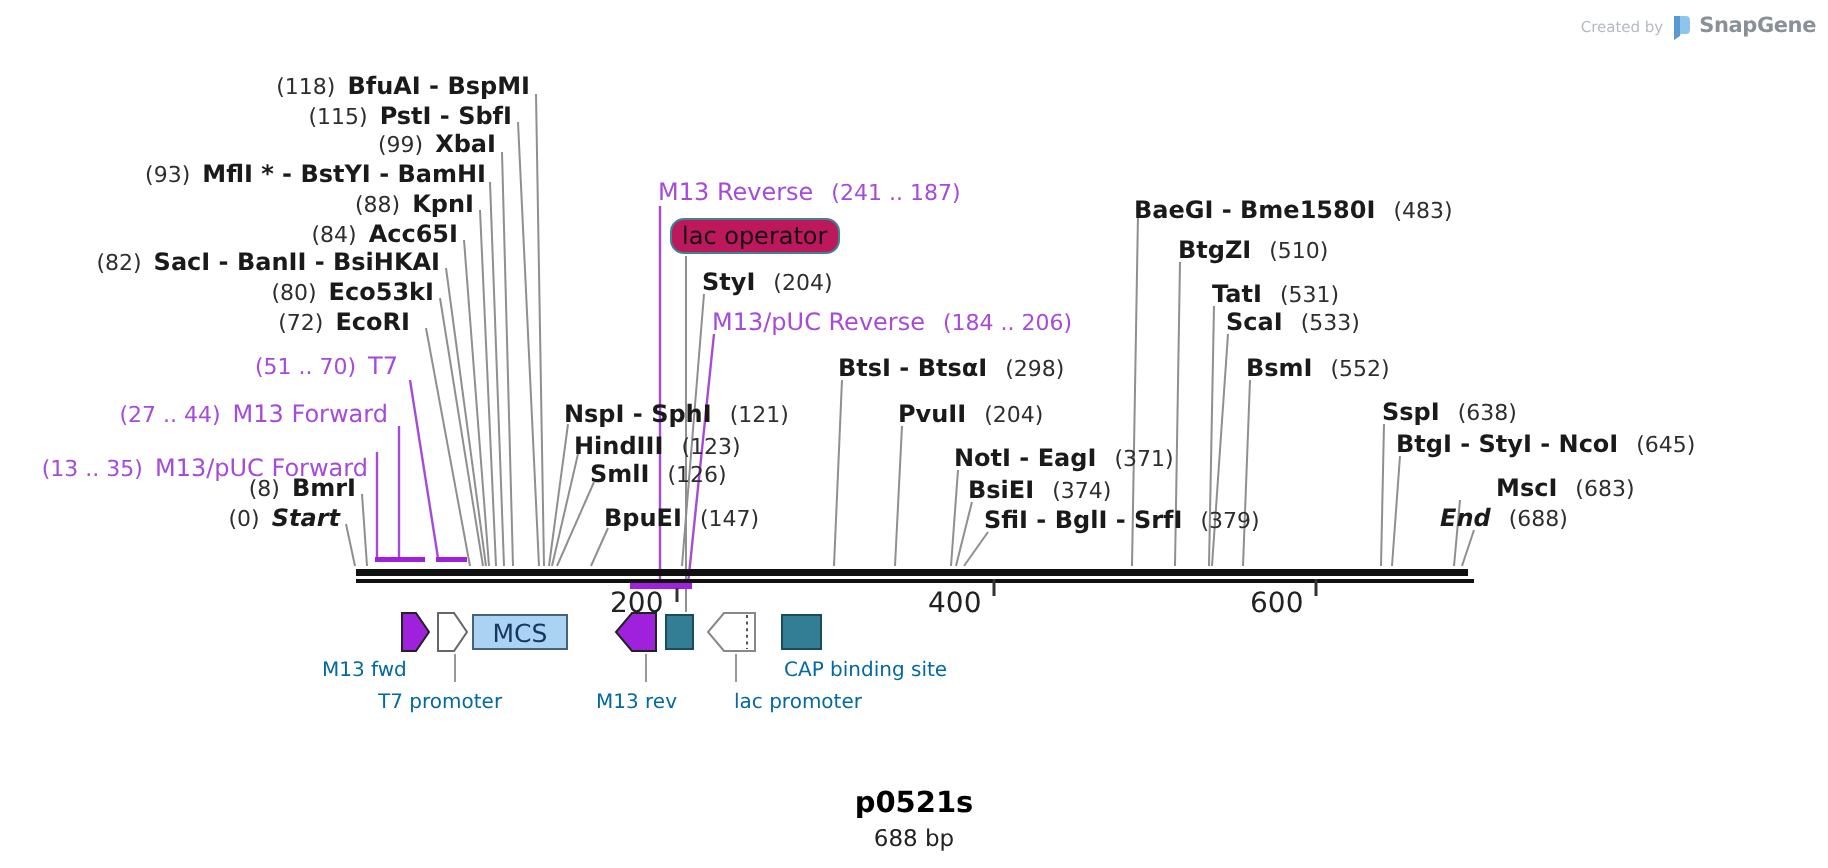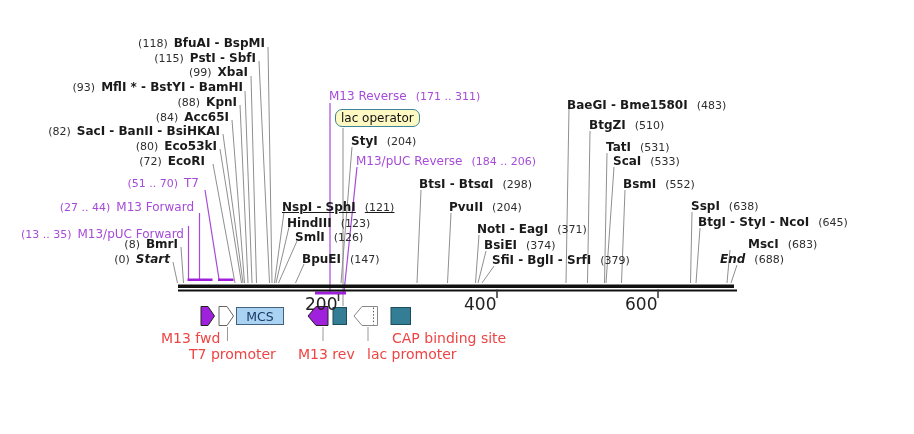--- a/index.html
+++ b/index.html
@@ -6,24 +6,24 @@
   #canvas{position:relative;width:914px;height:434px;background:#fff;overflow:hidden;
           font-family:"DejaVu Sans",sans-serif;}
   #map-svg{position:absolute;left:0;top:0;}
   .sl{position:absolute;white-space:nowrap;font-size:12px;color:#1a1a1a;line-height:14px;}
   .sl .nm{font-weight:bold;color:#1a1a1a;}
   .sl .num{font-weight:normal;font-size:11px;color:#2e2e2e;}
   .sl.la .num{margin-left:9px;}
   .sl.ra .num{margin-right:6px;}
   .sl.purple .nm,.sl.purple .num{color:#a64bd9;font-weight:normal;text-align:center;}
   .sl.it .nm{font-style:italic;}
-  .tick-label{position:absolute;width:32px;font-size:17px;color:#222;white-space:nowrap;}
-  .cap{position:absolute;white-space:nowrap;font-size:14px;color:#ef4444;}
+  .tick-label{position:absolute;width:32px;font-size:14px;color:#222;white-space:nowrap;}
+  .cap{position:absolute;white-space:nowrap;font-size:10px;color:#0369a1;}
   #lac-operator-tag{position:absolute;left:335px;top:109px;padding:0 5px;height:16px;line-height:16px;
-    background:#fef9c3;border:1.3px solid #3d8496;border-radius:7px;font-size:12px;color:#111;}
+    background:#be185d;border:1.3px solid #3d8496;border-radius:7px;font-size:12px;color:#111;}
   #mcs-label{position:absolute;left:236px;top:309px;width:48px;text-align:center;
     font-size:12.5px;color:#16355f;}
   #watermark{position:absolute;right:6px;top:5px;height:16px;display:flex;align-items:center;gap:4px;}
   #created-by{font-size:7.5px;color:#b5bac1;}
   #brand{font-size:10.5px;font-weight:600;color:#8a9097;letter-spacing:-0.2px;}
   #title-block{position:absolute;left:0;top:394px;width:914px;text-align:center;}
   #plasmid-title{font-size:14.5px;font-weight:bold;color:#000;}
   #plasmid-length{font-size:11.5px;color:#222;margin-top:2px;}
 </style>
 </head>
@@ -103,44 +103,52 @@
       <polygon points="219,306.5 227,306.5 233.5,316 227,325.5 219,325.5" fill="#ffffff" stroke="#666" stroke-width="1"></polygon>
       <rect x="236.5" y="307.5" width="47" height="17" fill="#a9d2f3" stroke="#44627b" stroke-width="1"></rect>
       <polygon points="328,306.5 328,325.5 316,325.5 308,316 316,306.5" fill="#a021db" stroke="#222" stroke-width="1"></polygon>
       <rect x="333" y="307.5" width="13.5" height="17" fill="#337e95" stroke="#1c4c5b" stroke-width="1"></rect>
       <polygon points="377.5,306.5 362,306.5 354,316 362,325.5 377.5,325.5" fill="#ffffff" stroke="#888" stroke-width="1"></polygon>
       <line x1="373.5" y1="307.5" x2="373.5" y2="324.5" stroke="#555" stroke-width="1" stroke-dasharray="1.5,1.8"></line>
       <rect x="391" y="307.5" width="19.5" height="17" fill="#337e95" stroke="#1c4c5b" stroke-width="1"></rect>
     </g>
   </svg>
 
+  <div id="watermark">
+    <span id="created-by">Created by</span>
+    <svg width="10" height="13" viewBox="0 0 10 13">
+      <path d="M1,1 L7,1 Q9,1 9,3.5 L9,8 Q9,10 7,10 L4.5,10 L1,13 Z" fill="#8ec5ec"></path>
+      <path d="M1,1 L4,1 L4,11 L1,13 Z" fill="#5a9ad0"></path>
+    </svg>
+    <span id="brand">SnapGene</span>
+  </div>
 
   <div id="lac-operator-tag">lac operator</div>
 
   <div id="mcs-label">MCS</div>
 
   <div id="labels">
       <div class="sl ra" style="top: 36px; right: 649px;"><span class="num">(118)</span><span class="nm">BfuAI - BspMI</span></div>
       <div class="sl ra" style="top: 51px; right: 658px;"><span class="num">(115)</span><span class="nm">PstI - SbfI</span></div>
       <div class="sl ra" style="top: 65px; right: 666px;"><span class="num">(99)</span><span class="nm">XbaI</span></div>
       <div class="sl ra" style="top: 80px; right: 671px;"><span class="num">(93)</span><span class="nm">MflI * - BstYI - BamHI</span></div>
       <div class="sl ra" style="top: 95px; right: 677px;"><span class="num">(88)</span><span class="nm">KpnI</span></div>
       <div class="sl ra" style="top: 110px; right: 685px;"><span class="num">(84)</span><span class="nm">Acc65I</span></div>
       <div class="sl ra" style="top: 124px; right: 694px;"><span class="num">(82)</span><span class="nm">SacI - BanII - BsiHKAI</span></div>
       <div class="sl ra" style="top: 139px; right: 697px;"><span class="num">(80)</span><span class="nm">Eco53kI</span></div>
       <div class="sl ra" style="top: 154px; right: 709px;"><span class="num">(72)</span><span class="nm">EcoRI</span></div>
       <div class="sl ra purple" style="top: 176px; right: 715px;"><span class="num">(51 .. 70)</span><span class="nm">T7</span></div>
       <div class="sl ra purple" style="top: 200px; right: 720px;"><span class="num">(27 .. 44)</span><span class="nm">M13 Forward</span></div>
       <div class="sl ra purple" style="top: 227px; right: 730px;"><span class="num">(13 .. 35)</span><span class="nm">M13/pUC Forward</span></div>
       <div class="sl ra" style="top: 237px; right: 736px;"><span class="num">(8)</span><span class="nm">BmrI</span></div>
       <div class="sl ra it" style="top: 252px; right: 744px;"><span class="num">(0)</span><span class="nm">Start</span></div>
-      <div class="sl la purple" style="top: 89px; left: 329px;"><span class="nm">M13 Reverse</span><span class="num">(171 .. 311)</span></div>
+      <div class="sl la purple" style="top: 89px; left: 329px;"><span class="nm">M13 Reverse</span><span class="num">(241 .. 187)</span></div>
       <div class="sl la" style="top: 134px; left: 351px;"><span class="nm">StyI</span><span class="num">(204)</span></div>
       <div class="sl la purple" style="top: 154px; left: 356px;"><span class="nm">M13/pUC Reverse</span><span class="num">(184 .. 206)</span></div>
-      <div class="sl la" style="top: 200px; left: 282px; text-decoration: underline;"><span class="nm">NspI - SphI</span><span class="num">(121)</span></div>
+      <div class="sl la" style="top: 200px; left: 282px;"><span class="nm">NspI - SphI</span><span class="num">(121)</span></div>
       <div class="sl la" style="top: 216px; left: 287px;"><span class="nm">HindIII</span><span class="num">(123)</span></div>
       <div class="sl la" style="top: 230px; left: 295px;"><span class="nm">SmlI</span><span class="num">(126)</span></div>
       <div class="sl la" style="top: 252px; left: 302px;"><span class="nm">BpuEI</span><span class="num">(147)</span></div>
       <div class="sl la" style="top: 177px; left: 419px;"><span class="nm">BtsI - BtsαI</span><span class="num">(298)</span></div>
       <div class="sl la" style="top: 200px; left: 449px;"><span class="nm">PvuII</span><span class="num">(204)</span></div>
       <div class="sl la" style="top: 222px; left: 477px;"><span class="nm">NotI - EagI</span><span class="num">(371)</span></div>
       <div class="sl la" style="top: 238px; left: 484px;"><span class="nm">BsiEI</span><span class="num">(374)</span></div>
       <div class="sl la" style="top: 253px; left: 492px;"><span class="nm">SfiI - BglI - SrfI</span><span class="num">(379)</span></div>
       <div class="sl la" style="top: 98px; left: 567px;"><span class="nm">BaeGI - Bme1580I</span><span class="num">(483)</span></div>
       <div class="sl la" style="top: 118px; left: 589px;"><span class="nm">BtgZI</span><span class="num">(510)</span></div>
@@ -154,13 +162,17 @@
       <div class="tick-label" style="left: 305px; top: 294px;">200</div>
       <div class="tick-label" style="left: 464px; top: 294px;">400</div>
       <div class="tick-label" style="left: 625px; top: 294px;">600</div>
       <div class="cap" style="left: 161px; top: 330px;">M13 fwd</div>
       <div class="cap" style="left: 189px; top: 346px;">T7 promoter</div>
       <div class="cap" style="left: 298px; top: 346px;">M13 rev</div>
       <div class="cap" style="left: 367px; top: 346px;">lac promoter</div>
       <div class="cap" style="left: 392px; top: 330px;">CAP binding site</div>
     </div>
 
+  <div id="title-block">
+    <div id="plasmid-title">p0521s</div>
+    <div id="plasmid-length">688 bp</div>
+  </div>
 </div>
 
 </body></html>

